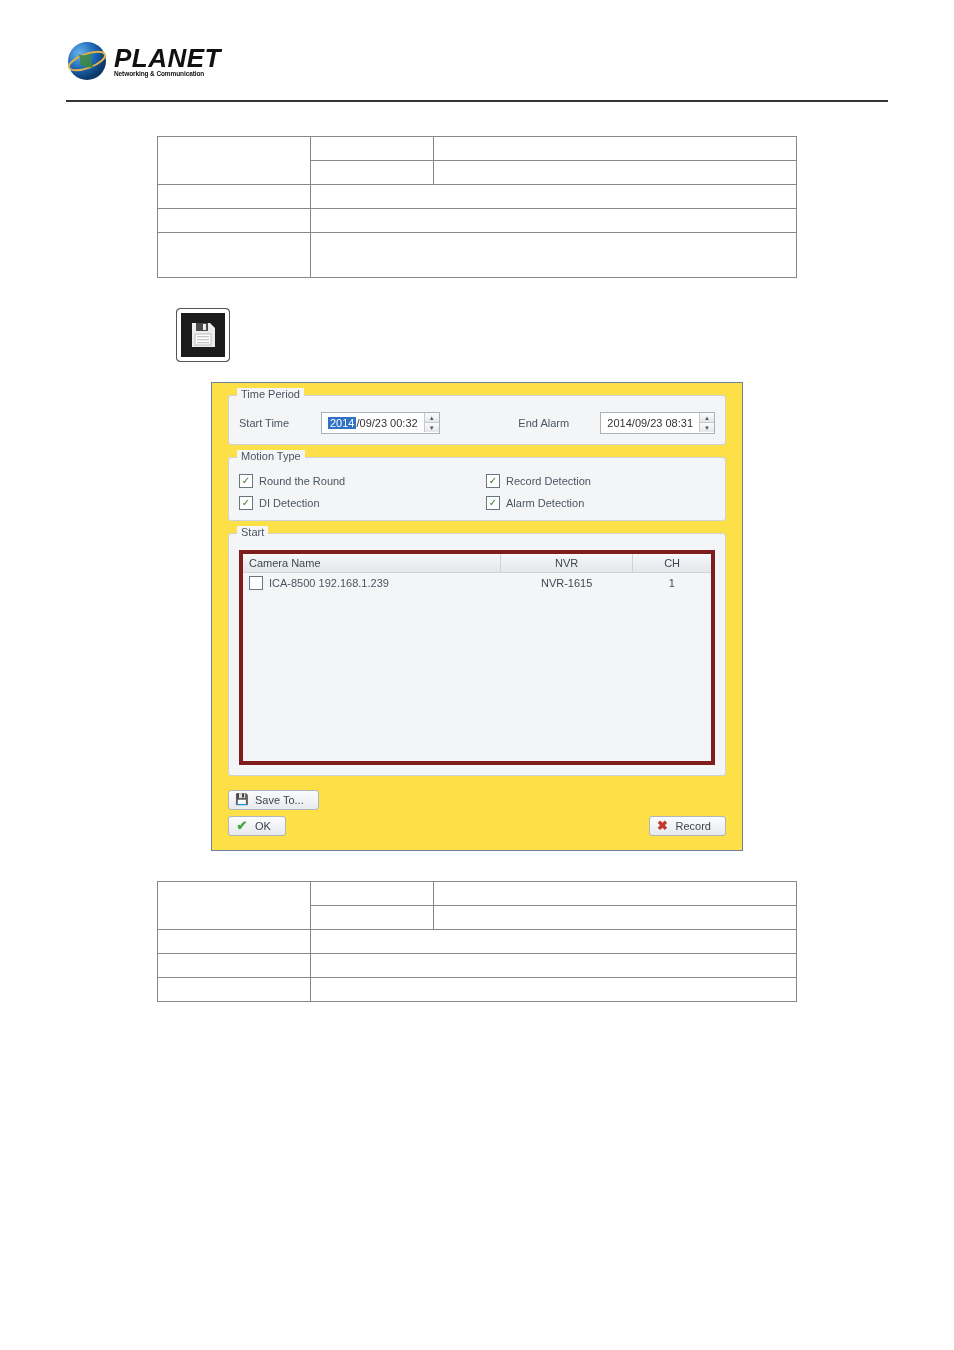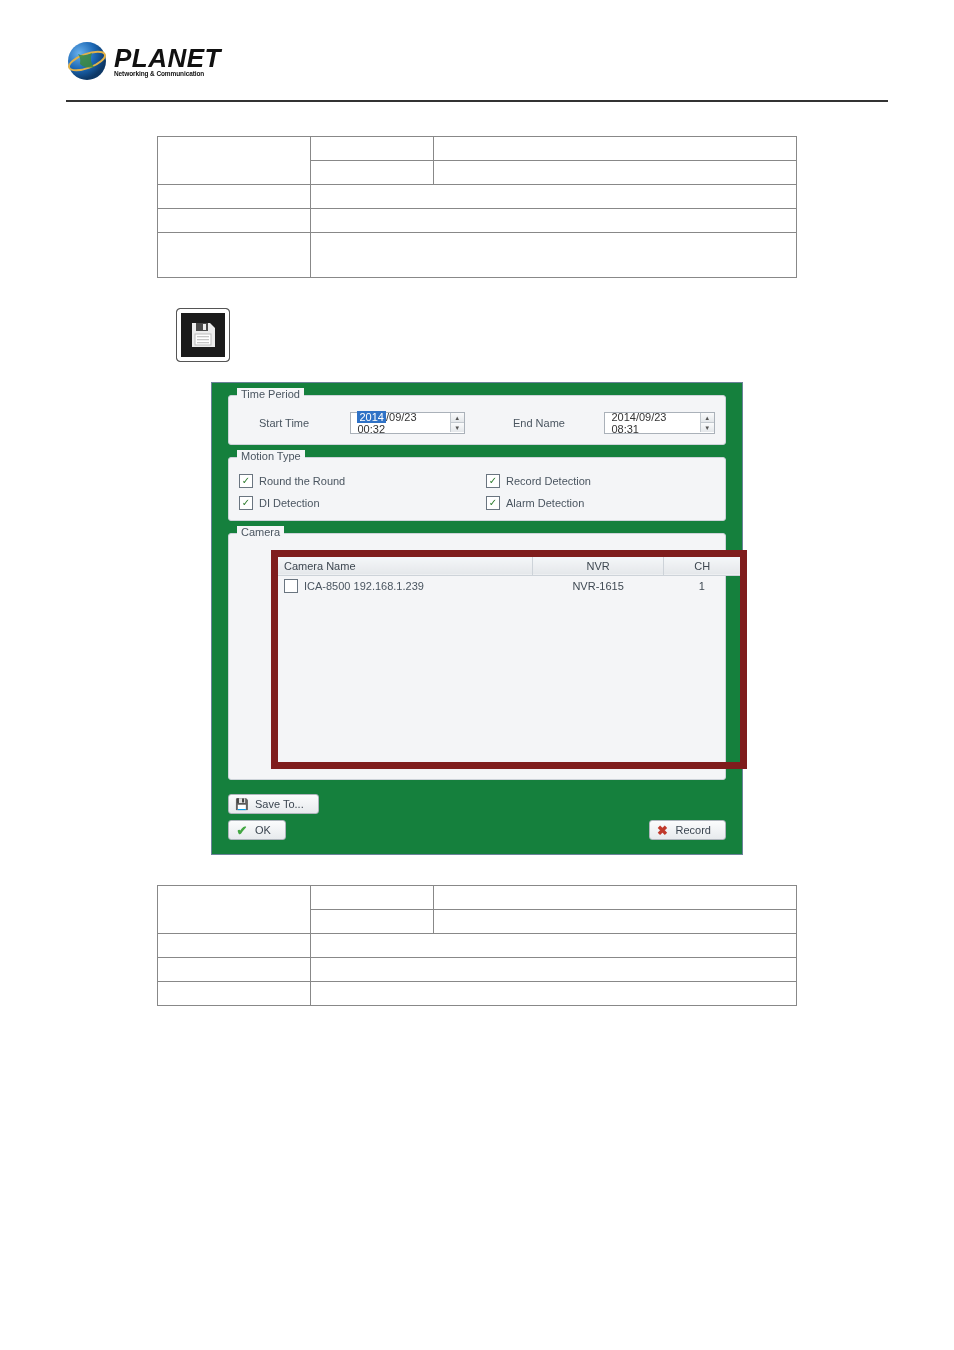--- a/index.html
+++ b/index.html
@@ -111,21 +111,21 @@
     align-items: center;
     justify-content: center;
     color: #fff;
     font-weight: bold;
     font-size: 10px;
     border: 1px solid #9a2a1d;
     box-shadow: inset 0 1px 0 rgba(255,255,255,0.35);
   }
   .dialog-body {
     padding: 12px 16px 14px 16px;
-    background: #15803d;
+    background: #fde047;
   }
   .group {
     border: 1px solid #cdd3d9;
     border-radius: 3px;
     margin-bottom: 12px;
     padding: 8px 10px 10px 10px;
     background: #f4f5f7;
     position: relative;
   }
   .group-title {
@@ -133,23 +133,22 @@
     top: -8px;
     left: 8px;
     padding: 0 4px;
     background: #f4f5f7;
     font-size: 11px;
     color: #4a5560;
   }
   .time-row {
     display: flex;
     align-items: center;
-    gap: 24px;
+    gap: 12px;
     padding-top: 8px;
-    margin-left: 20px;
   }
   .time-row .lbl { width: 70px; color: #4a5560; }
   .time-row .spacer { flex: 1; }
   .datetime {
     display: flex;
     align-items: center;
     border: 1px solid #aab1b9;
     height: 20px;
     background: #fff;
   }
@@ -206,23 +205,22 @@
     line-height: 1;
   }
   .chk .box.off { color: transparent; }
 
   .camera-group {
     margin-bottom: 14px;
   }
   .cam-table {
     width: 100%;
     border-collapse: collapse;
-    border: 7px solid #7f1d1d;
+    border: 4px solid #7f1d1d;
     margin-top: 8px;
-    margin-left: 32px;
   }
   .cam-table th {
     background: linear-gradient(#f5f7f9, #e4e7ea);
     border: 1px solid #cdd3d9;
     font-weight: normal;
     color: #3d4750;
     padding: 3px 6px;
     font-size: 11px;
     text-align: center;
   }
@@ -356,21 +354,21 @@
         <div class="time-row">
           <span class="lbl">Start Time</span>
           <div class="datetime">
             <span class="val"><span class="year-sel">2014</span><span>/09/23 00:32</span></span>
             <div class="spinner">
               <div>▲</div>
               <div>▼</div>
             </div>
           </div>
           <div class="spacer"></div>
-          <span class="lbl">End Name</span>
+          <span class="lbl">End Alarm</span>
           <div class="datetime">
             <span class="val">2014/09/23 08:31</span>
             <div class="spinner">
               <div>▲</div>
               <div>▼</div>
             </div>
           </div>
         </div>
       </div>
 
@@ -390,21 +388,21 @@
             <span>DI Detection</span>
           </label>
           <label class="chk">
             <span class="box">✓</span>
             <span>Alarm Detection</span>
           </label>
         </div>
       </div>
 
       <div class="group camera-group">
-        <span class="group-title">Camera</span>
+        <span class="group-title">Start</span>
         <table class="cam-table">
           <thead>
             <tr>
               <th style="width:55%">Camera Name</th>
               <th style="width:28%">NVR</th>
               <th style="width:17%">CH</th>
             </tr>
           </thead>
           <tbody>
             <tr>

